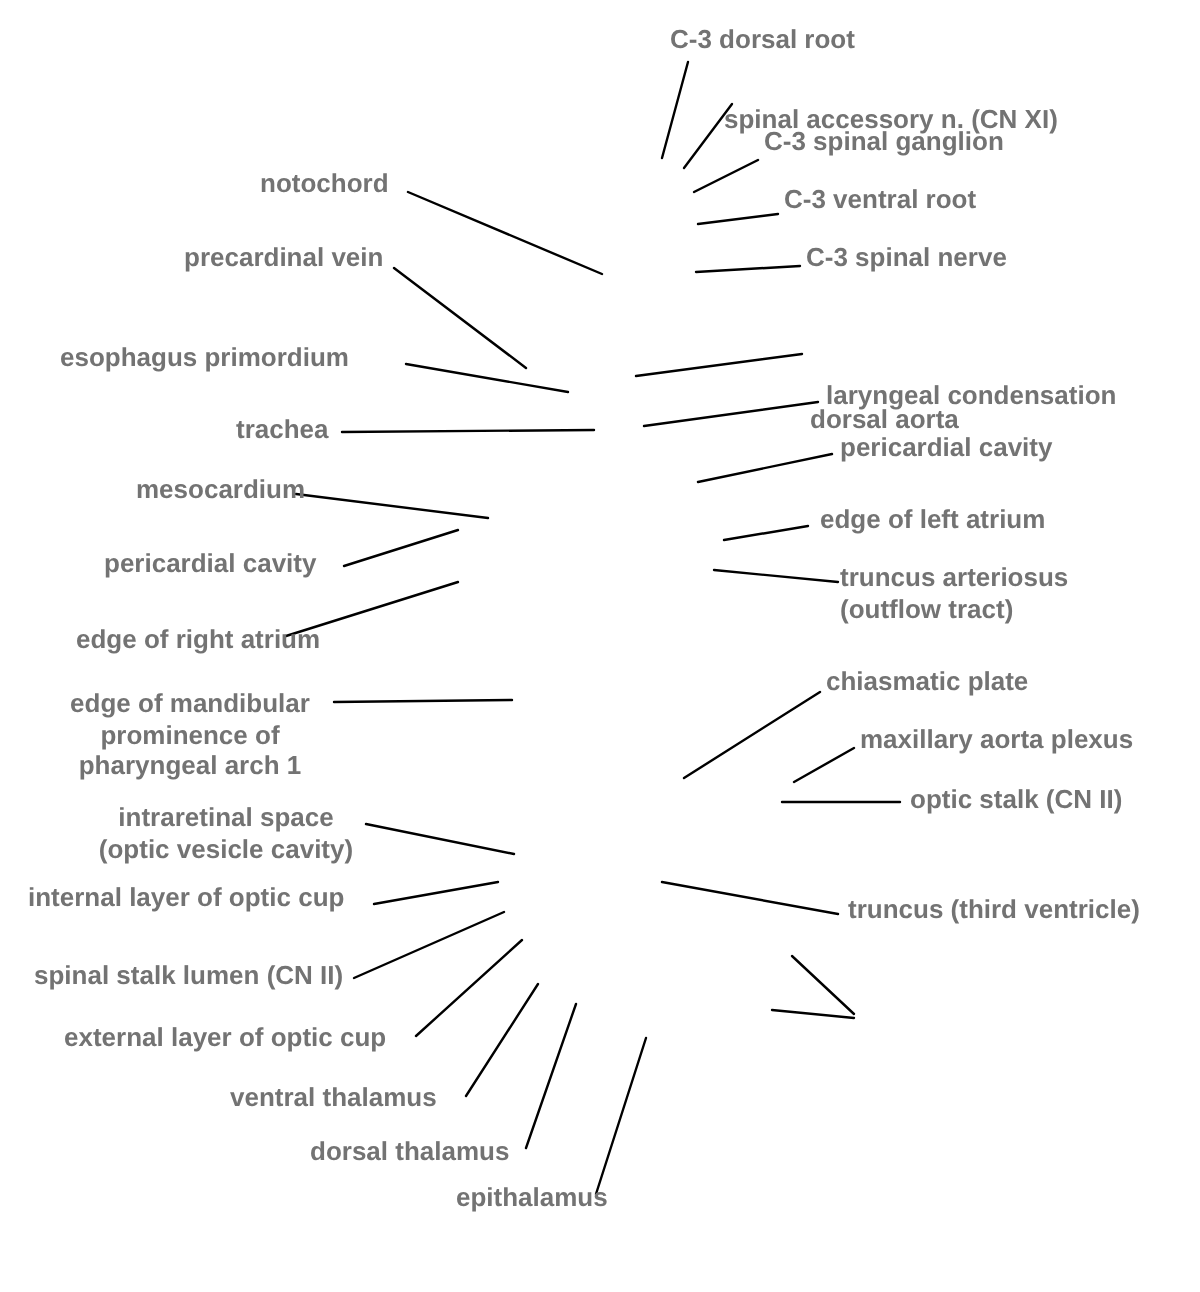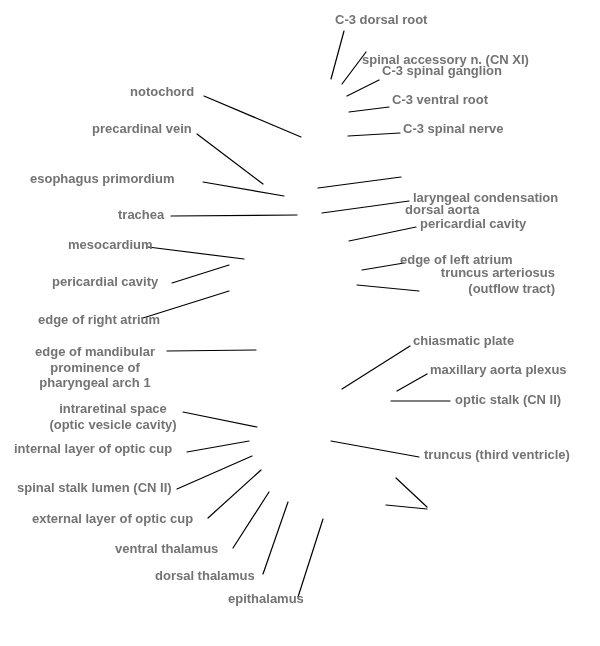--- a/index.html
+++ b/index.html
@@ -80,23 +80,23 @@
     <div class="label" style="left: 392px; top: 92px; text-align: left;">C-3 ventral root</div>
     <div class="label" style="left: 403px; top: 121px; text-align: left;">C-3 spinal nerve</div>
     <div class="label" style="left: 130px; top: 84px; text-align: left;">notochord</div>
     <div class="label" style="left: 92px; top: 121px; text-align: left;">precardinal vein</div>
     <div class="label" style="left: 30px; top: 171px; text-align: left;">esophagus primordium</div>
     <div class="label" style="left: 405px; top: 166px; text-align: left; margin-top: 36px;">dorsal aorta</div>
     <div class="label" style="left: 413px; top: 190px; text-align: left;">laryngeal condensation</div>
     <div class="label" style="left: 118px; top: 207px; text-align: left;">trachea</div>
     <div class="label" style="left: 420px; top: 216px; text-align: left;">pericardial cavity</div>
     <div class="label" style="left: 68px; top: 237px; text-align: left;">mesocardium</div>
-    <div class="label" style="left: 400px; top: 252px; text-align: left;">edge of left atrium</div>
+    <div class="label" style="left: 410px; top: 252px; text-align: left;">edge of left atrium</div>
     <div class="label" style="left: 52px; top: 274px; text-align: left;">pericardial cavity</div>
-    <div class="label" style="left: 420px; top: 265px; width: 135px; text-align: right;">truncus arteriosus
+    <div class="label" style="left: 420px; top: 281px; width: 135px; text-align: left;">truncus arteriosus
 (outflow tract)</div>
     <div class="label" style="left: 38px; top: 312px; text-align: left;">edge of right atrium</div>
     <div class="label" style="left: 25px; top: 344px; width: 140px; text-align: center;">edge of mandibular
 prominence of
 pharyngeal arch 1</div>
     <div class="label" style="left: 413px; top: 333px; text-align: left;">chiasmatic plate</div>
     <div class="label" style="left: 430px; top: 362px; text-align: left;">maxillary aorta plexus</div>
     <div class="label" style="left: 455px; top: 392px; text-align: left;">optic stalk (CN II)</div>
     <div class="label" style="left: 38px; top: 401px; width: 150px; text-align: center;">intraretinal space
 (optic vesicle cavity)</div>

